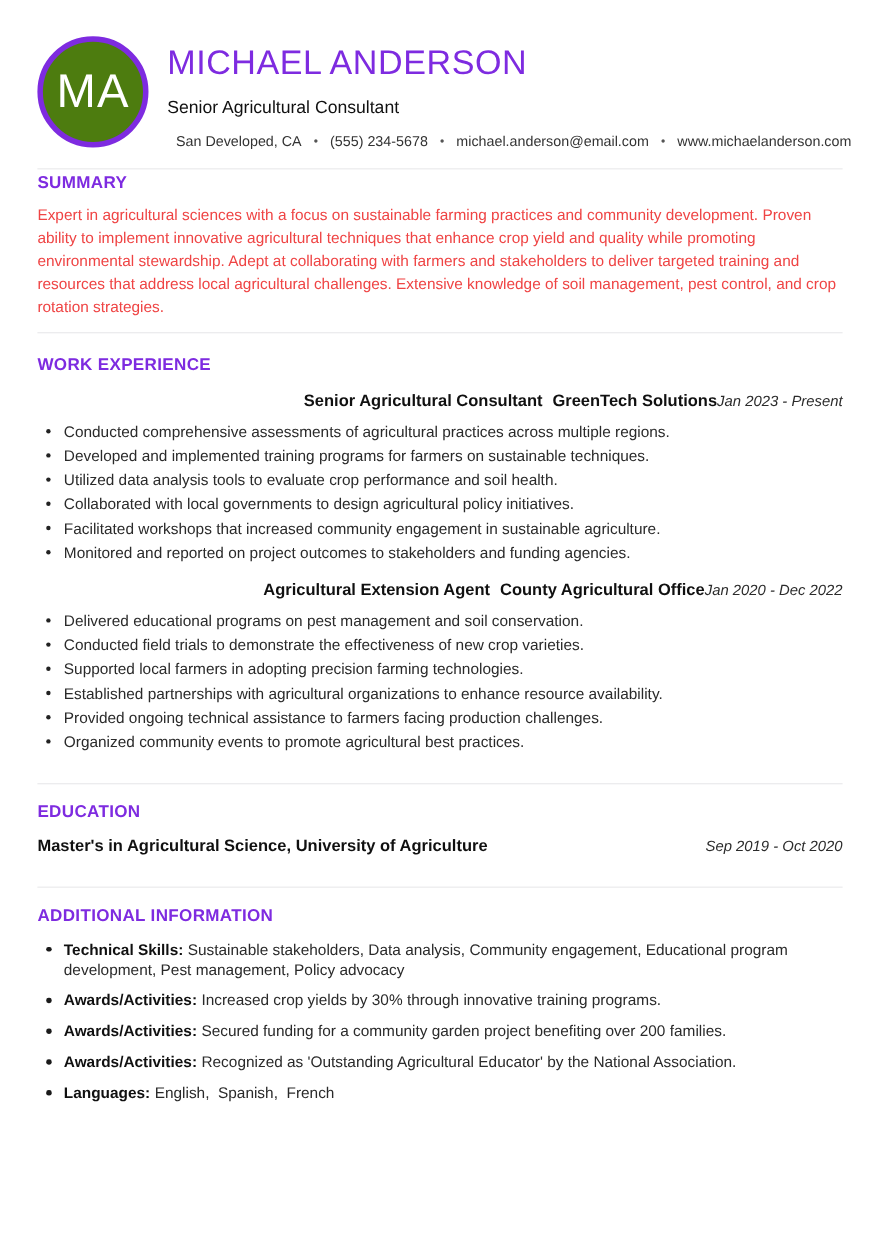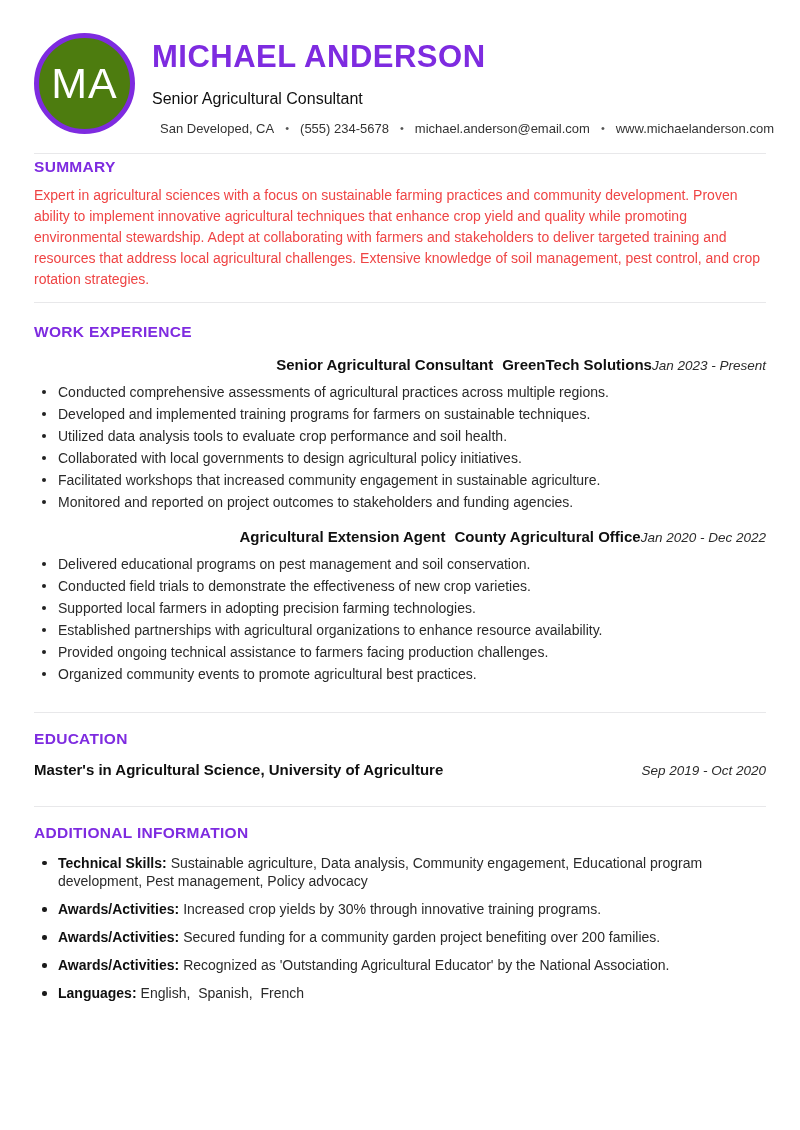--- a/index.html
+++ b/index.html
@@ -18,21 +18,21 @@
   .avatar {
     width: 101px; height: 101px; min-width: 101px;
     border-radius: 50%;
     background: #4d7c0f;
     border: 5px solid #7e2be0;
     display: flex; align-items: center; justify-content: center;
     color: #ffffff; font-size: 43px; letter-spacing: 1px; font-weight: 400;
   }
   .header-info { padding-top: 8px; }
   .name {
-    font-size: 31px; font-weight: bold; color: #7e2be0;
+    font-size: 31px; font-weight: normal; color: #7e2be0;
     letter-spacing: 0.5px; line-height: 1.05;
   }
   .person-title { font-size: 16px; color: #101010; margin-top: 16px; }
   .contact { font-size: 13px; color: #333333; margin-top: 13px; padding-left: 8px; white-space: nowrap; }
   .contact .sep { display: inline-block; margin: 0 11px; color: #555555; font-size: 11px; transform: translateY(-1px); }
 
   
   .divider { border: none; border-top: 1px solid #e8e8ea; margin: 0; }
   .divider-header { margin-top: 17px; }
   .section-heading {
@@ -161,21 +161,21 @@
   <div class="edu-row">
     <span class="edu-degree">Master's in Agricultural Science, University of Agriculture</span>
     <span class="italic-dates">Sep 2019 - Oct 2020</span>
   </div>
 
   <hr class="divider divider-education">
 
   <div class="section-heading additional-heading">ADDITIONAL INFORMATION</div>
   <ul class="add-list">
   <li>
-    <span class="add-label">Technical Skills:</span><span class="add-text">Sustainable agriculture, Data analysis, Community engagement, Educational program development, Pest management, Policy advocacy</span>
+    <span class="add-label">Technical Skills:</span><span class="add-text">Sustainable stakeholders, Data analysis, Community engagement, Educational program development, Pest management, Policy advocacy</span>
   </li>
 
   <li>
     <span class="add-label">Awards/Activities:</span><span class="add-text">Increased crop yields by 30% through innovative training programs.</span>
   </li>
 
   <li>
     <span class="add-label">Awards/Activities:</span><span class="add-text">Secured funding for a community garden project benefiting over 200 families.</span>
   </li>
 

